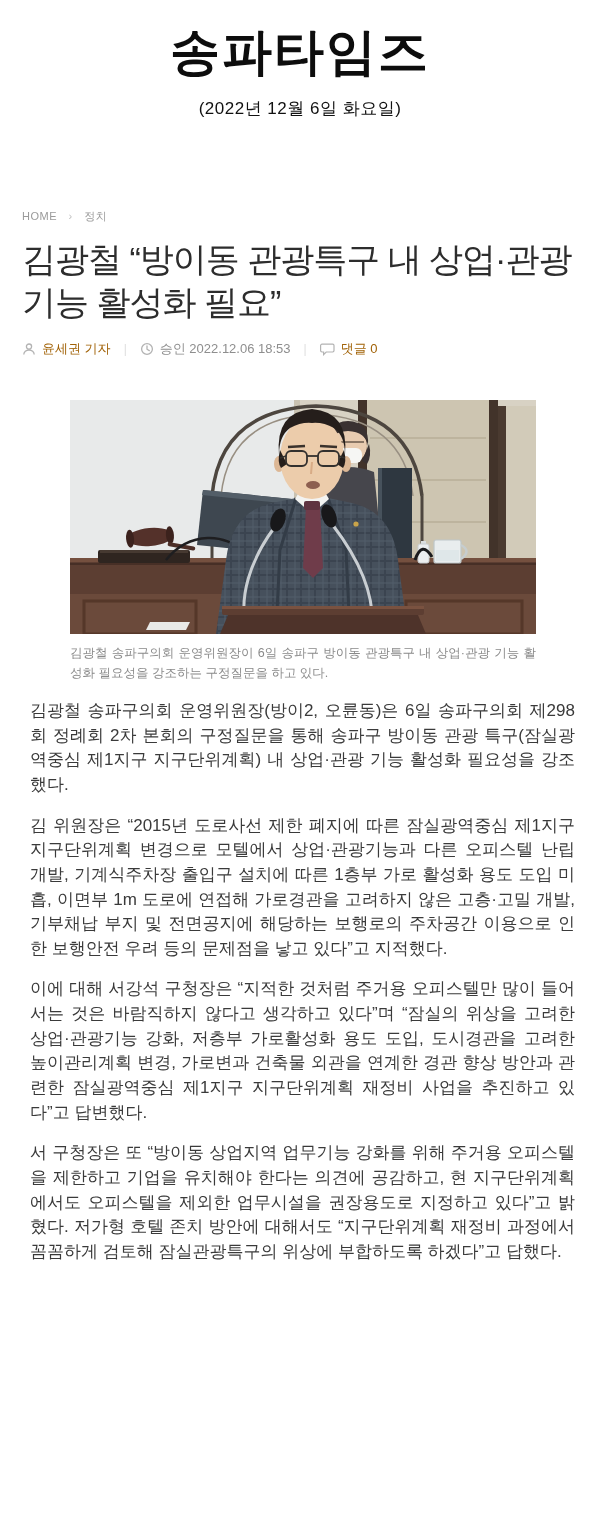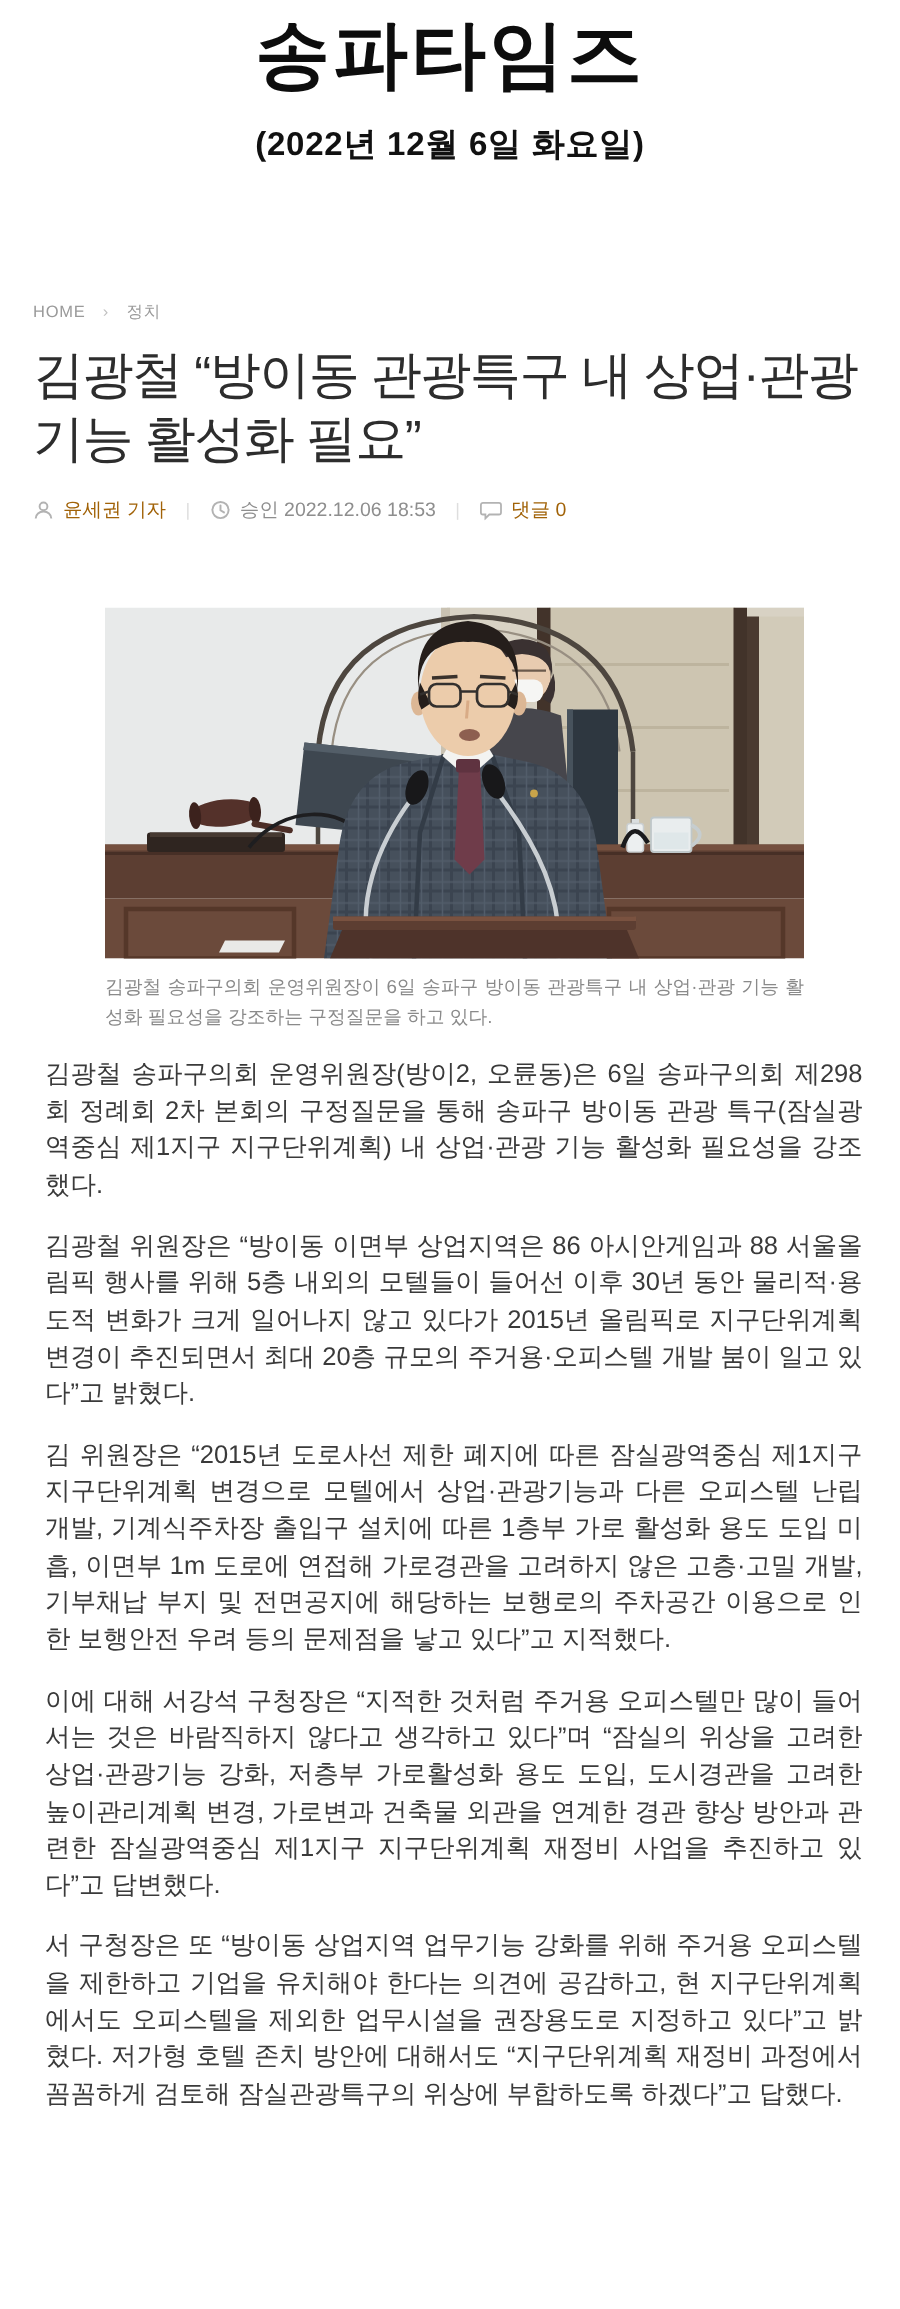--- a/index.html
+++ b/index.html
@@ -2,26 +2,26 @@
 <html lang="ko"><head>
 <meta charset="utf-8">
 <style>
   html,body{margin:0;padding:0;background:#ffffff;}
   .page{
     width:600px;height:1539px;overflow:hidden;background:#ffffff;
     font-family:"Liberation Sans","DejaVu Sans",sans-serif;color:#333;
     position:relative;
   }
   
-  .masthead{text-align:center;padding-top:8px;}
+  .masthead{text-align:center;padding-top:24px;}
   .masthead-title{
     display:inline-block;font-size:50px;font-weight:900;color:#0d0d0d;
     letter-spacing:2px;line-height:1.15;cursor:pointer;
   }
-  .date-line{margin-top:15px;font-size:22px;color:#111;letter-spacing:0.5px;font-weight:bold;}
+  .date-line{margin-top:15px;font-size:17px;color:#111;letter-spacing:0.5px;}
   
   .article-header{margin:89px 10px 0 22px;}
   .breadcrumb{font-size:11px;color:#9a9a9a;letter-spacing:0.5px;}
   .breadcrumb a{color:#9a9a9a;text-decoration:none;cursor:pointer;}
   .breadcrumb .sep{margin:0 8px;color:#c0c0c0;font-size:11px;}
   .headline{
     margin:14px 0 0 0;font-size:34px;font-weight:500;color:#2d2d2d;
     line-height:1.28;letter-spacing:-1px;
   }
   .byline{margin-top:15px;display:flex;align-items:center;font-size:13px;color:#8e8e8e;}
@@ -81,21 +81,21 @@
       <span class="divider">|</span>
       <span class="byline-item">
         <svg width="15" height="14" viewBox="0 0 15 14">
           <path d="M2,2.2 h10.6 a1.4,1.4 0 0 1 1.4,1.4 v5 a1.4,1.4 0 0 1 -1.4,1.4 H6.2 L3.6,12.6 v-2.6 H2 a1.4,1.4 0 0 1 -1.4,-1.4 v-5 A1.4,1.4 0 0 1 2,2.2 Z" fill="none" stroke="#b3b3b3" stroke-width="1.2"></path>
         </svg>
         <a>댓글 0</a>
       </span>
     </div>
   </div>
 
-  <figure class="article-figure" style="margin-top:56px">
+  <figure class="article-figure" style="margin-top:42px">
     <svg class="photo-svg" viewBox="0 0 466 234" preserveAspectRatio="none" role="img">
 
       <g>
         <rect x="0" y="0" width="466" height="234" fill="#e8eaea"></rect>
         <rect x="228" y="0" width="238" height="172" fill="#d8d2c4"></rect>
         <rect x="224" y="0" width="6" height="172" fill="#c9c2b2"></rect>
 
         <rect x="296" y="0" width="124" height="168" fill="#cdc5b1"></rect>
         <line x1="300" y1="38" x2="416" y2="38" stroke="#bdb49e" stroke-width="2"></line>
         <line x1="300" y1="80" x2="416" y2="80" stroke="#bdb49e" stroke-width="2"></line>
@@ -210,19 +210,18 @@
         <rect x="152" y="206" width="202" height="9" rx="2" fill="#5d3e32"></rect>
         <rect x="152" y="206" width="202" height="3" fill="#7a5240"></rect>
         <polygon points="158,215 348,215 356,234 150,234" fill="#4e332a"></polygon>
       </g>
     </svg>
     <figcaption class="caption">김광철 송파구의회 운영위원장이 6일 송파구 방이동 관광특구 내 상업·관광 기능 활성화 필요성을 강조하는 구정질문을 하고 있다.</figcaption>
   </figure>
 
   <section class="body-text">
     <p>김광철 송파구의회 운영위원장(방이2, 오륜동)은 6일 송파구의회 제298회 정례회 2차 본회의 구정질문을 통해 송파구 방이동 관광 특구(잠실광역중심 제1지구 지구단위계획) 내 상업·관광 기능 활성화 필요성을 강조했다.</p>
-    <p>김광철 위원장은 “방이동 이면부 상업지역은 86 아시안게임과 88 서울올림픽 행사를 위해 5층 내외의 모텔들이 들어선 이후 30년 동안 물리적·용도적 변화가 크게 일어나지 않고 있다가 2015년 올림픽로 지구단위계획 변경이 추진되면서 최대 20층 규모의 주거용·오피스텔 개발 붐이 일고 있다”고 밝혔다.</p>
     <p>김 위원장은 “2015년 도로사선 제한 폐지에 따른 잠실광역중심 제1지구 지구단위계획 변경으로 모텔에서 상업·관광기능과 다른 오피스텔 난립 개발, 기계식주차장 출입구 설치에 따른 1층부 가로 활성화 용도 도입 미흡, 이면부 1m 도로에 연접해 가로경관을 고려하지 않은 고층·고밀 개발, 기부채납 부지 및 전면공지에 해당하는 보행로의 주차공간 이용으로 인한 보행안전 우려 등의 문제점을 낳고 있다”고 지적했다.</p>
     <p>이에 대해 서강석 구청장은 “지적한 것처럼 주거용 오피스텔만 많이 들어서는 것은 바람직하지 않다고 생각하고 있다”며 “잠실의 위상을 고려한 상업·관광기능 강화, 저층부 가로활성화 용도 도입, 도시경관을 고려한 높이관리계획 변경, 가로변과 건축물 외관을 연계한 경관 향상 방안과 관련한 잠실광역중심 제1지구 지구단위계획 재정비 사업을 추진하고 있다”고 답변했다.</p>
     <p>서 구청장은 또 “방이동 상업지역 업무기능 강화를 위해 주거용 오피스텔을 제한하고 기업을 유치해야 한다는 의견에 공감하고, 현 지구단위계획에서도 오피스텔을 제외한 업무시설을 권장용도로 지정하고 있다”고 밝혔다.  저가형 호텔 존치 방안에 대해서도 “지구단위계획 재정비 과정에서 꼼꼼하게 검토해 잠실관광특구의 위상에 부합하도록 하겠다”고 답했다.</p>
   </section>
 
 </div>
 
 </body></html>

